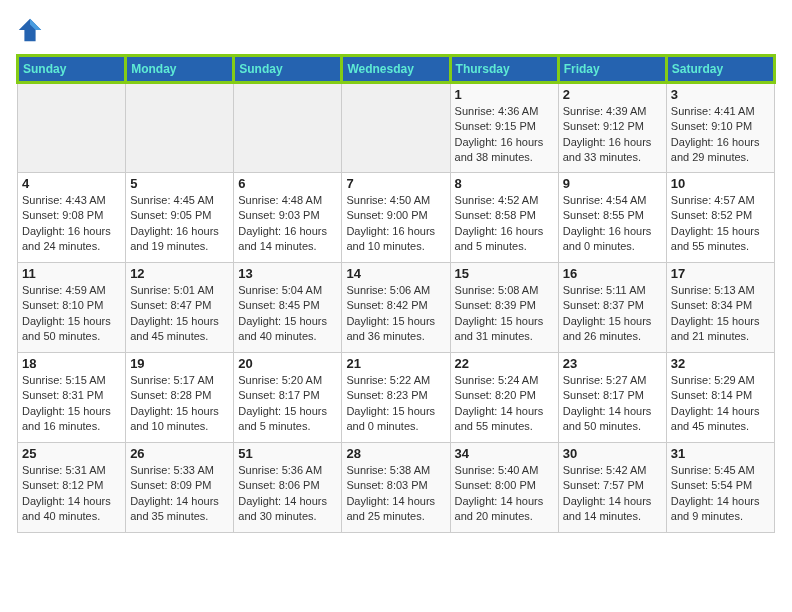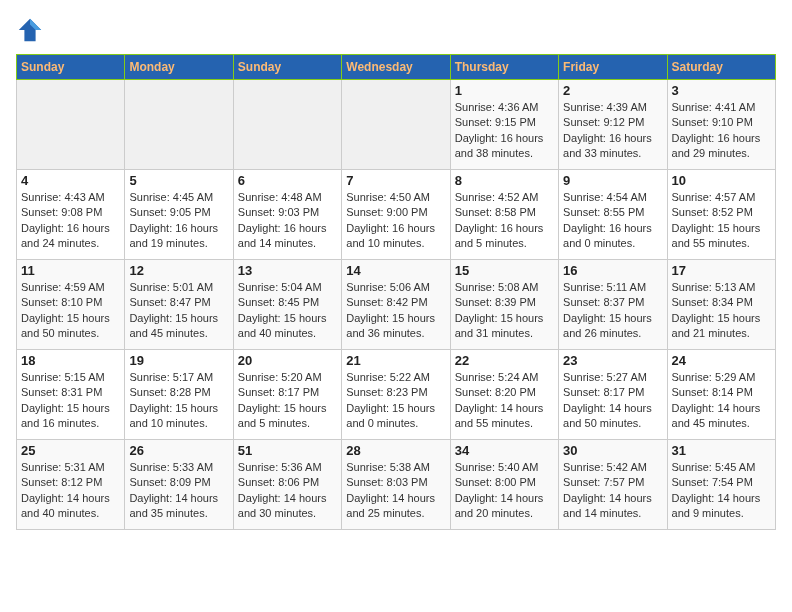--- a/index.html
+++ b/index.html
@@ -53,26 +53,26 @@
       font-size: 16px;
       color: #555;
     }
     .calendar {
       width: 100%;
       border-collapse: collapse;
       table-layout: fixed;
     }
     .calendar th {
       background: #2563b0;
-      color: #fdba74;
+      color: #5eead4;
       font-size: 12px;
       font-weight: bold;
       padding: 5px 4px;
       text-align: left;
-      border: 1px solid #84cc16;
+      border: 3px solid #84cc16;
     }
     .calendar td {
       vertical-align: top;
       border: 1px solid #ccc;
       padding: 3px 4px;
       font-size: 9.5px;
       color: #333;
       background: #fff;
       height: 90px;
     }
@@ -297,21 +297,21 @@
 and 55 minutes.</div>
         </td>
         <td>
           <span class="day-num">23</span>
           <div class="day-info">Sunrise: 5:27 AM
 Sunset: 8:17 PM
 Daylight: 14 hours
 and 50 minutes.</div>
         </td>
         <td>
-          <span class="day-num">24</span>
+          <span class="day-num">32</span>
           <div class="day-info">Sunrise: 5:29 AM
 Sunset: 8:14 PM
 Daylight: 14 hours
 and 45 minutes.</div>
         </td>
       </tr>
       <tr>
         <td>
           <span class="day-num">25</span>
           <div class="day-info">Sunrise: 5:31 AM
@@ -350,19 +350,19 @@
         <td>
           <span class="day-num">30</span>
           <div class="day-info">Sunrise: 5:42 AM
 Sunset: 7:57 PM
 Daylight: 14 hours
 and 14 minutes.</div>
         </td>
         <td>
           <span class="day-num">31</span>
           <div class="day-info">Sunrise: 5:45 AM
-Sunset: 7:54 PM
+Sunset: 5:54 PM
 Daylight: 14 hours
 and 9 minutes.</div>
         </td>
       </tr>
     </tbody>
 </table>
 
 </body></html>

